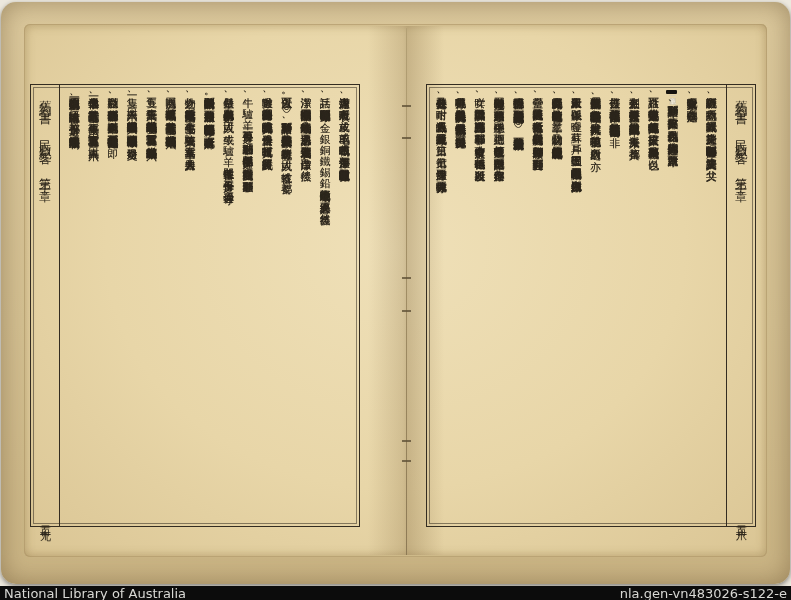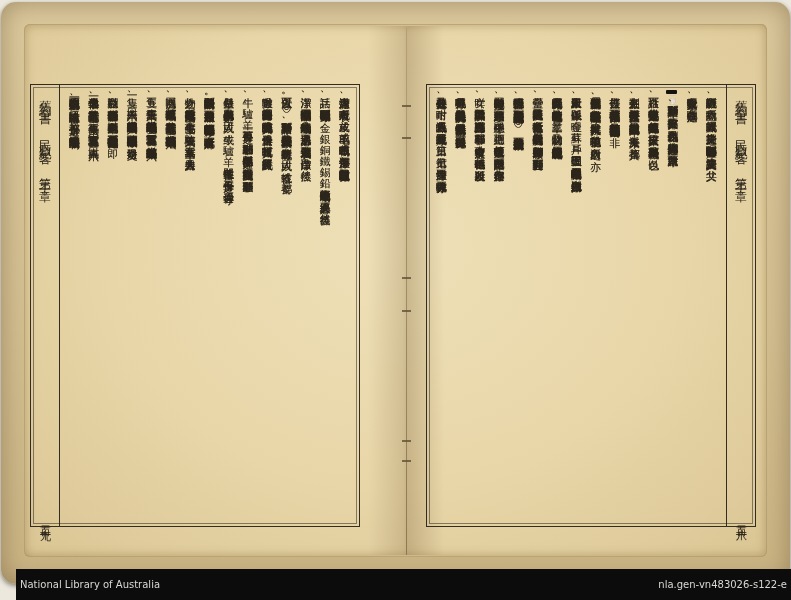--- a/index.html
+++ b/index.html
@@ -69,25 +69,25 @@
     color:#2c261c;text-shadow:0 0 .4px rgba(44,36,24,.55);
   }
   .text-area p.tcol{margin:0;white-space:nowrap;overflow:hidden;}
   .chapter-box{
     display:inline-block;background:#16130e;color:#f3ecda;
     font-size:6.8px;letter-spacing:0;line-height:1.05;
     padding:2px 2px;margin:1px 2px 3px 2px;border-radius:1px;
   }
   
   .footer{
-    position:absolute;left:0;right:0;bottom:0;height:31px;background:#0c0c0c;
+    position:absolute;left:0;right:0;bottom:0;height:14px;background:#0c0c0c;
     display:flex;justify-content:space-between;align-items:center;
     padding:0 4px;box-sizing:border-box;
     font-family:"DejaVu Sans","Liberation Sans",sans-serif;
-    font-size:10px;color:#d8d8d4;margin-left:16px;
+    font-size:13px;color:#d8d8d4;
   }
 </style>
 </head>
 <body>
 
 <div class="cover"></div>
 <div class="spread"></div>
 <div class="gutter-shadow"></div>
 <div class="crease"></div>
 <div class="stitch" style="top:105px"></div>

